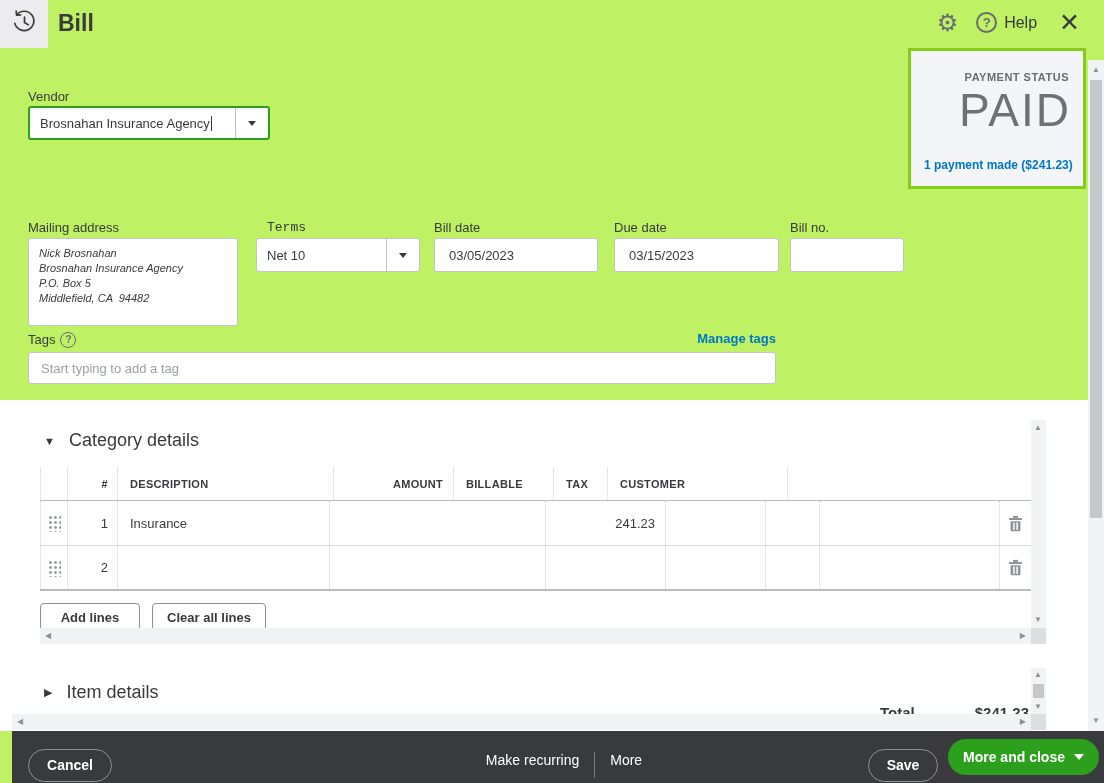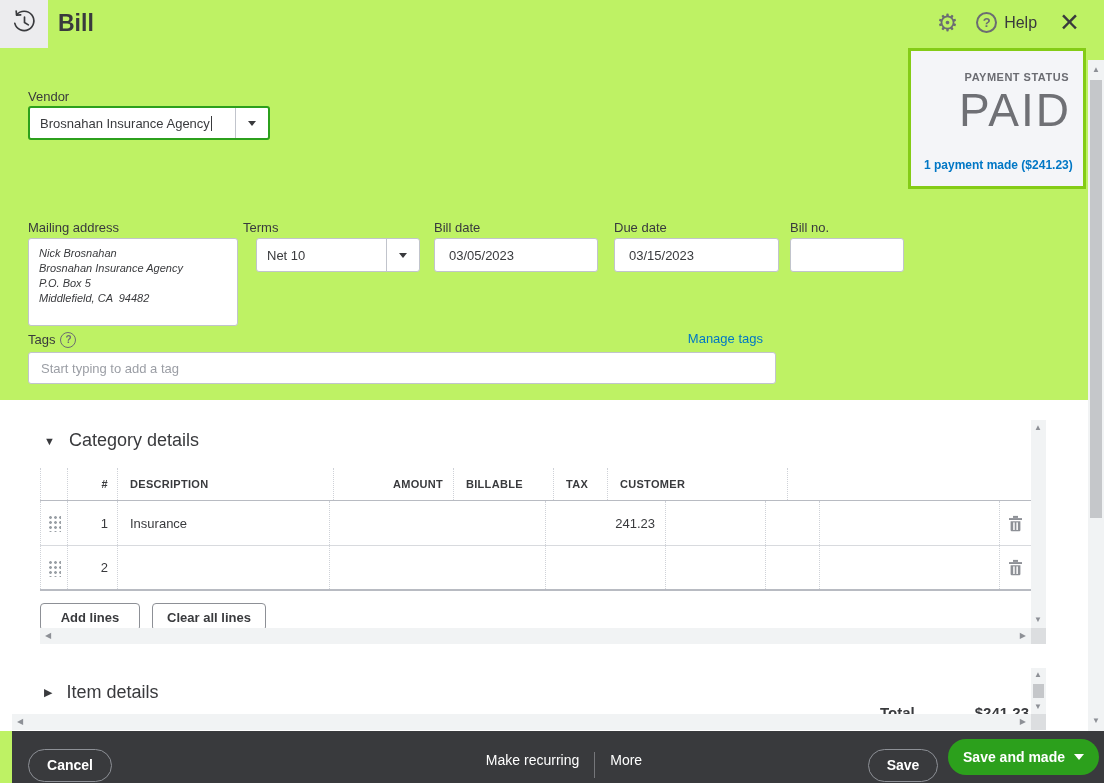--- a/index.html
+++ b/index.html
@@ -48,21 +48,21 @@
   .terms-box { left:256px; top:238px; width:164px; height:34px; }
   .date1 { left:434px; top:238px; width:164px; height:34px; padding-left:14px; font-family:"Liberation Sans", sans-serif; }
   .date2 { left:614px; top:238px; width:165px; height:34px; padding-left:14px; font-family:"Liberation Sans", sans-serif; }
   .billno { left:790px; top:238px; width:114px; height:34px; padding-left:10px; font-family:"Liberation Sans", sans-serif; }
 
   .tags-row { position:absolute; left:28px; top:330px; width:748px; height:18px; }
   .tags-lbl { display:inline-flex; align-items:center; gap:5px; font-size:13px; }
   .q-circle { width:16px; height:16px; border:1.5px solid #6b6c72; border-radius:50%;
               display:inline-flex; align-items:center; justify-content:center;
               font-size:10px; font-weight:bold; color:#6b6c72; }
-  .manage-tags { position:absolute; right:13px; top:1px; font-size:13px; font-weight:normal; color:#0077c5; cursor:pointer; }
+  .manage-tags { position:absolute; right:0; top:1px; font-size:13px; font-weight:bold; color:#0077c5; cursor:pointer; }
   .tags-input { left:28px; top:352px; width:748px; height:32px; padding-left:12px;
                 font-family:"Liberation Sans", sans-serif; }
   .tags-input::placeholder { color:#9b9ea5; opacity:1; }
   input, textarea { outline:none; }
 
   
   .white-sec { position:absolute; left:0; top:400px; width:1088px; height:331px; background:#fff; }
   .sec-head { position:absolute; display:flex; align-items:center; gap:14px; font-size:18px;
               color:#393a3d; cursor:pointer; }
   .sec-tri { font-size:11px; color:#393a3d; }
@@ -167,21 +167,21 @@
       <span class="tri-down"></span>
     </span>
   </div>
 
   <div class="lbl" style="left:28px; top:220px;">Mailing address</div>
   <textarea class="field addr-box" style="">Nick Brosnahan
 Brosnahan Insurance Agency
 P.O. Box 5
 Middlefield, CA  94482</textarea>
 
-  <div class="lbl" style="left:243px; top:220px;">Terms</div>
+  <div class="lbl" style="left:267px; top:220px;font-family:Liberation Mono, monospace;">Terms</div>
   <div class="field combo terms-box">
     <span class="combo-val">Net 10</span>
     <span class="combo-btn">
       <span class="tri-down"></span>
     </span>
   </div>
 
   <div class="lbl" style="left:434px; top:220px;">Bill date</div>
   <input class="field date1" value="03/05/2023" style="">
 
@@ -308,18 +308,18 @@
 
   <div class="footer">
     <button class="f-btn cancel-btn">Cancel</button>
     <div class="f-center">
       <span class="f-link">Make recurring</span>
       <span class="f-divider"></span>
       <span class="f-link">More</span>
     </div>
     <button class="f-btn save-btn">Save</button>
     <div class="savec-btn">
-      <span class="savec-label">Save and made</span>
+      <span class="savec-label">More and close</span>
       <span class="savec-arrow"></span>
     </div>
   </div>
 
 </div>
 
 </body></html>

